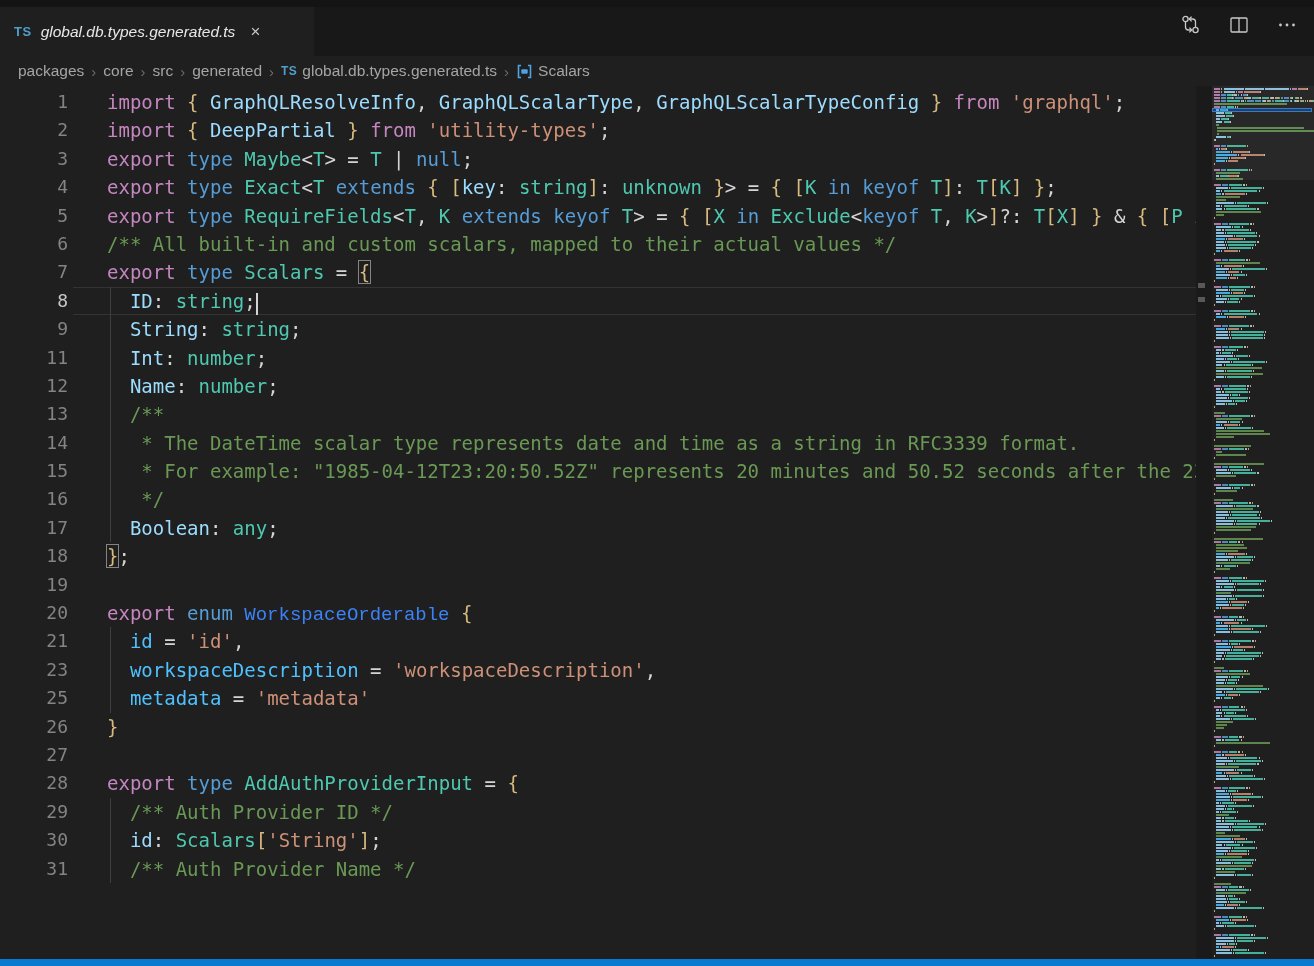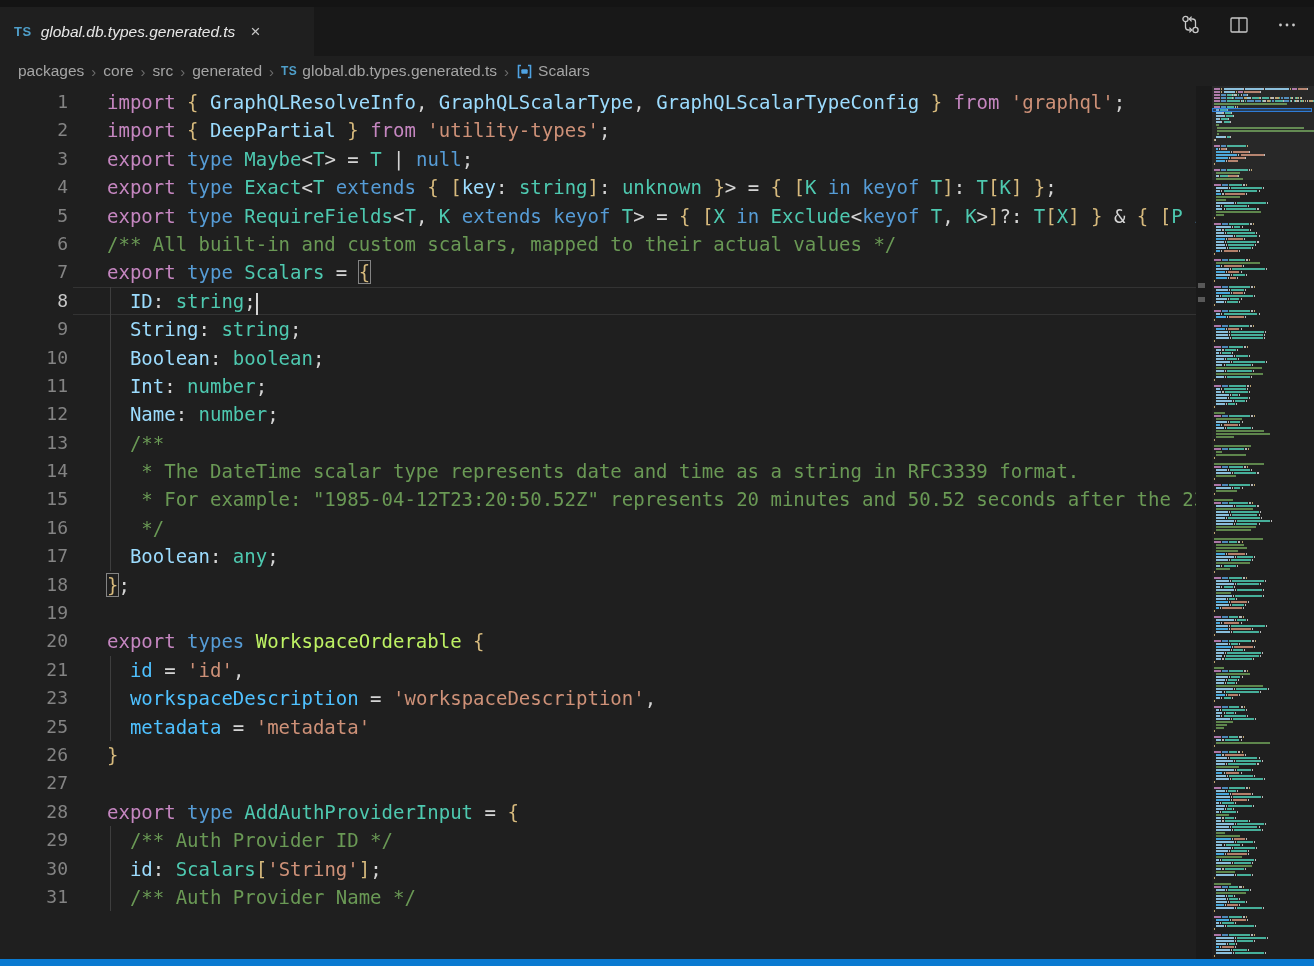--- a/index.html
+++ b/index.html
@@ -123,31 +123,30 @@
 <div class="editor" id="editor" style="padding-top: 2px;">
     <div class="row"><span class="num">1</span><span class="lbody"><span style="color: rgb(197, 134, 192);">import </span><span style="color: rgb(215, 186, 125);">{ </span><span style="color: rgb(156, 220, 254);">GraphQLResolveInfo</span><span style="color: rgb(212, 212, 212);">, </span><span style="color: rgb(156, 220, 254);">GraphQLScalarType</span><span style="color: rgb(212, 212, 212);">, </span><span style="color: rgb(156, 220, 254);">GraphQLScalarTypeConfig</span><span style="color: rgb(215, 186, 125);"> }</span><span style="color: rgb(212, 212, 212);"> </span><span style="color: rgb(197, 134, 192);">from </span><span style="color: rgb(206, 145, 120);">'graphql'</span><span style="color: rgb(212, 212, 212);">;</span></span></div>
     <div class="row"><span class="num">2</span><span class="lbody"><span style="color: rgb(197, 134, 192);">import </span><span style="color: rgb(215, 186, 125);">{ </span><span style="color: rgb(156, 220, 254);">DeepPartial</span><span style="color: rgb(215, 186, 125);"> }</span><span style="color: rgb(212, 212, 212);"> </span><span style="color: rgb(197, 134, 192);">from </span><span style="color: rgb(206, 145, 120);">'utility-types'</span><span style="color: rgb(212, 212, 212);">;</span></span></div>
     <div class="row"><span class="num">3</span><span class="lbody"><span style="color: rgb(197, 134, 192);">export </span><span style="color: rgb(86, 156, 214);">type </span><span style="color: rgb(78, 201, 176);">Maybe</span><span style="color: rgb(212, 212, 212);">&lt;</span><span style="color: rgb(78, 201, 176);">T</span><span style="color: rgb(212, 212, 212);">&gt; = </span><span style="color: rgb(78, 201, 176);">T</span><span style="color: rgb(212, 212, 212);"> | </span><span style="color: rgb(86, 156, 214);">null</span><span style="color: rgb(212, 212, 212);">;</span></span></div>
     <div class="row"><span class="num">4</span><span class="lbody"><span style="color: rgb(197, 134, 192);">export </span><span style="color: rgb(86, 156, 214);">type </span><span style="color: rgb(78, 201, 176);">Exact</span><span style="color: rgb(212, 212, 212);">&lt;</span><span style="color: rgb(78, 201, 176);">T</span><span style="color: rgb(86, 156, 214);"> extends </span><span style="color: rgb(215, 186, 125);">{ [</span><span style="color: rgb(156, 220, 254);">key</span><span style="color: rgb(212, 212, 212);">: </span><span style="color: rgb(78, 201, 176);">string</span><span style="color: rgb(215, 186, 125);">]</span><span style="color: rgb(212, 212, 212);">: </span><span style="color: rgb(78, 201, 176);">unknown</span><span style="color: rgb(215, 186, 125);"> }</span><span style="color: rgb(212, 212, 212);">&gt; = </span><span style="color: rgb(215, 186, 125);">{ [</span><span style="color: rgb(78, 201, 176);">K</span><span style="color: rgb(86, 156, 214);"> in </span><span style="color: rgb(86, 156, 214);">keyof </span><span style="color: rgb(78, 201, 176);">T</span><span style="color: rgb(215, 186, 125);">]</span><span style="color: rgb(212, 212, 212);">: </span><span style="color: rgb(78, 201, 176);">T</span><span style="color: rgb(215, 186, 125);">[</span><span style="color: rgb(78, 201, 176);">K</span><span style="color: rgb(215, 186, 125);">]</span><span style="color: rgb(212, 212, 212);"> </span><span style="color: rgb(215, 186, 125);">}</span><span style="color: rgb(212, 212, 212);">;</span></span></div>
     <div class="row"><span class="num">5</span><span class="lbody"><span style="color: rgb(197, 134, 192);">export </span><span style="color: rgb(86, 156, 214);">type </span><span style="color: rgb(78, 201, 176);">RequireFields</span><span style="color: rgb(212, 212, 212);">&lt;</span><span style="color: rgb(78, 201, 176);">T</span><span style="color: rgb(212, 212, 212);">, </span><span style="color: rgb(78, 201, 176);">K</span><span style="color: rgb(86, 156, 214);"> extends </span><span style="color: rgb(86, 156, 214);">keyof </span><span style="color: rgb(78, 201, 176);">T</span><span style="color: rgb(212, 212, 212);">&gt; = </span><span style="color: rgb(215, 186, 125);">{ [</span><span style="color: rgb(78, 201, 176);">X</span><span style="color: rgb(86, 156, 214);"> in </span><span style="color: rgb(78, 201, 176);">Exclude</span><span style="color: rgb(212, 212, 212);">&lt;</span><span style="color: rgb(86, 156, 214);">keyof </span><span style="color: rgb(78, 201, 176);">T</span><span style="color: rgb(212, 212, 212);">, </span><span style="color: rgb(78, 201, 176);">K</span><span style="color: rgb(212, 212, 212);">&gt;</span><span style="color: rgb(215, 186, 125);">]</span><span style="color: rgb(212, 212, 212);">?: </span><span style="color: rgb(78, 201, 176);">T</span><span style="color: rgb(215, 186, 125);">[</span><span style="color: rgb(78, 201, 176);">X</span><span style="color: rgb(215, 186, 125);">]</span><span style="color: rgb(212, 212, 212);"> </span><span style="color: rgb(215, 186, 125);">}</span><span style="color: rgb(212, 212, 212);"> &amp; </span><span style="color: rgb(215, 186, 125);">{ [</span><span style="color: rgb(78, 201, 176);">P</span><span style="color: rgb(86, 156, 214);"> in </span></span></div>
     <div class="row"><span class="num">6</span><span class="lbody"><span style="color: rgb(106, 153, 85);">/** All built-in and custom scalars, mapped to their actual values */</span></span></div>
     <div class="row"><span class="num">7</span><span class="lbody"><span style="color: rgb(197, 134, 192);">export </span><span style="color: rgb(86, 156, 214);">type </span><span style="color: rgb(78, 201, 176);">Scalars</span><span style="color: rgb(212, 212, 212);"> = </span><span class="tok-m" style="color: rgb(215, 186, 125);">{</span></span></div>
     <div class="row"><span class="num cur">8</span><span class="lbody guided curline"><span style="color: rgb(212, 212, 212);">  </span><span style="color: rgb(156, 220, 254);">ID</span><span style="color: rgb(212, 212, 212);">: </span><span style="color: rgb(78, 201, 176);">string</span><span style="color: rgb(212, 212, 212);">;</span><span class="cursor"></span></span></div>
     <div class="row"><span class="num">9</span><span class="lbody guided"><span style="color: rgb(212, 212, 212);">  </span><span style="color: rgb(156, 220, 254);">String</span><span style="color: rgb(212, 212, 212);">: </span><span style="color: rgb(78, 201, 176);">string</span><span style="color: rgb(212, 212, 212);">;</span></span></div>
-    <div class="row"><span class="num">10</span><span class="lbody guided"><span style="color: rgb(212, 212, 212);">  </span><span style="color: rgb(156, 220, 254);">Boolean</span><span style="color: rgb(212, 212, 212);">: </span><span style="color: rgb(78, 201, 176);">boolean</span><span style="color: rgb(212, 212, 212);">;</span></span></div>
     <div class="row"><span class="num">11</span><span class="lbody guided"><span style="color: rgb(212, 212, 212);">  </span><span style="color: rgb(156, 220, 254);">Int</span><span style="color: rgb(212, 212, 212);">: </span><span style="color: rgb(78, 201, 176);">number</span><span style="color: rgb(212, 212, 212);">;</span></span></div>
     <div class="row"><span class="num">12</span><span class="lbody guided"><span style="color: rgb(212, 212, 212);">  </span><span style="color: rgb(156, 220, 254);">Name</span><span style="color: rgb(212, 212, 212);">: </span><span style="color: rgb(78, 201, 176);">number</span><span style="color: rgb(212, 212, 212);">;</span></span></div>
     <div class="row"><span class="num">13</span><span class="lbody guided"><span style="color: rgb(106, 153, 85);">  /**</span></span></div>
     <div class="row"><span class="num">14</span><span class="lbody guided"><span style="color: rgb(106, 153, 85);">   * The DateTime scalar type represents date and time as a string in RFC3339 format.</span></span></div>
     <div class="row"><span class="num">15</span><span class="lbody guided"><span style="color: rgb(106, 153, 85);">   * For example: "1985-04-12T23:20:50.52Z" represents 20 minutes and 50.52 seconds after the 23rd hour of April 12th, 1985 in UTC.</span></span></div>
     <div class="row"><span class="num">16</span><span class="lbody guided"><span style="color: rgb(106, 153, 85);">   */</span></span></div>
     <div class="row"><span class="num">17</span><span class="lbody guided"><span style="color: rgb(212, 212, 212);">  </span><span style="color: rgb(156, 220, 254);">Boolean</span><span style="color: rgb(212, 212, 212);">: </span><span style="color: rgb(78, 201, 176);">any</span><span style="color: rgb(212, 212, 212);">;</span></span></div>
     <div class="row"><span class="num">18</span><span class="lbody"><span class="tok-m" style="color: rgb(215, 186, 125);">}</span><span style="color: rgb(212, 212, 212);">;</span></span></div>
     <div class="row"><span class="num">19</span><span class="lbody"></span></div>
-    <div class="row"><span class="num">20</span><span class="lbody"><span style="color: rgb(197, 134, 192);">export </span><span style="color: rgb(86, 156, 214);">types </span><span style="color: #bef264;">WorkspaceOrderable </span><span style="color: rgb(215, 186, 125);">{</span></span></div>
+    <div class="row"><span class="num">20</span><span class="lbody"><span style="color: rgb(197, 134, 192);">export </span><span style="color: rgb(86, 156, 214);">enum </span><span style="color: #3b82f6; font-family: Liberation Mono, monospace;">WorkspaceOrderable </span><span style="color: rgb(215, 186, 125);">{</span></span></div>
     <div class="row"><span class="num">21</span><span class="lbody guided"><span style="color: rgb(212, 212, 212);">  </span><span style="color: rgb(79, 193, 255);">id</span><span style="color: rgb(212, 212, 212);"> = </span><span style="color: rgb(206, 145, 120);">'id'</span><span style="color: rgb(212, 212, 212);">,</span></span></div>
     <div class="row"><span class="num">23</span><span class="lbody guided"><span style="color: rgb(212, 212, 212);">  </span><span style="color: rgb(79, 193, 255);">workspaceDescription</span><span style="color: rgb(212, 212, 212);"> = </span><span style="color: rgb(206, 145, 120);">'workspaceDescription'</span><span style="color: rgb(212, 212, 212);">,</span></span></div>
     <div class="row"><span class="num">25</span><span class="lbody guided"><span style="color: rgb(212, 212, 212);">  </span><span style="color: rgb(79, 193, 255);">metadata</span><span style="color: rgb(212, 212, 212);"> = </span><span style="color: rgb(206, 145, 120);">'metadata'</span></span></div>
     <div class="row"><span class="num">26</span><span class="lbody"><span style="color: rgb(215, 186, 125);">}</span></span></div>
     <div class="row"><span class="num">27</span><span class="lbody"></span></div>
     <div class="row"><span class="num">28</span><span class="lbody"><span style="color: rgb(197, 134, 192);">export </span><span style="color: rgb(86, 156, 214);">type </span><span style="color: rgb(78, 201, 176);">AddAuthProviderInput</span><span style="color: rgb(212, 212, 212);"> = </span><span style="color: rgb(215, 186, 125);">{</span></span></div>
     <div class="row"><span class="num">29</span><span class="lbody guided"><span style="color: rgb(106, 153, 85);">  /** Auth Provider ID */</span></span></div>
     <div class="row"><span class="num">30</span><span class="lbody guided"><span style="color: rgb(212, 212, 212);">  </span><span style="color: rgb(156, 220, 254);">id</span><span style="color: rgb(212, 212, 212);">: </span><span style="color: rgb(78, 201, 176);">Scalars</span><span style="color: rgb(215, 186, 125);">[</span><span style="color: rgb(206, 145, 120);">'String'</span><span style="color: rgb(215, 186, 125);">]</span><span style="color: rgb(212, 212, 212);">;</span></span></div>
     <div class="row"><span class="num">31</span><span class="lbody guided"><span style="color: rgb(106, 153, 85);">  /** Auth Provider Name */</span></span></div>
   </div>

